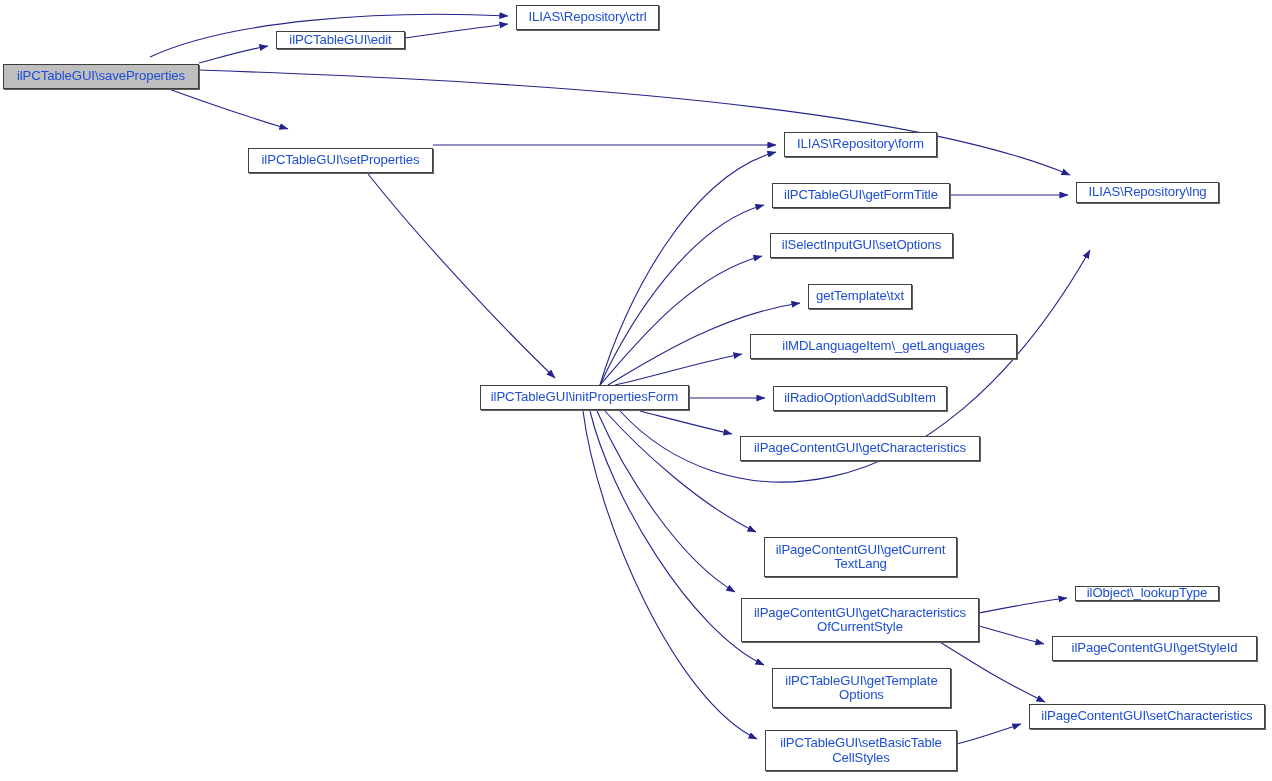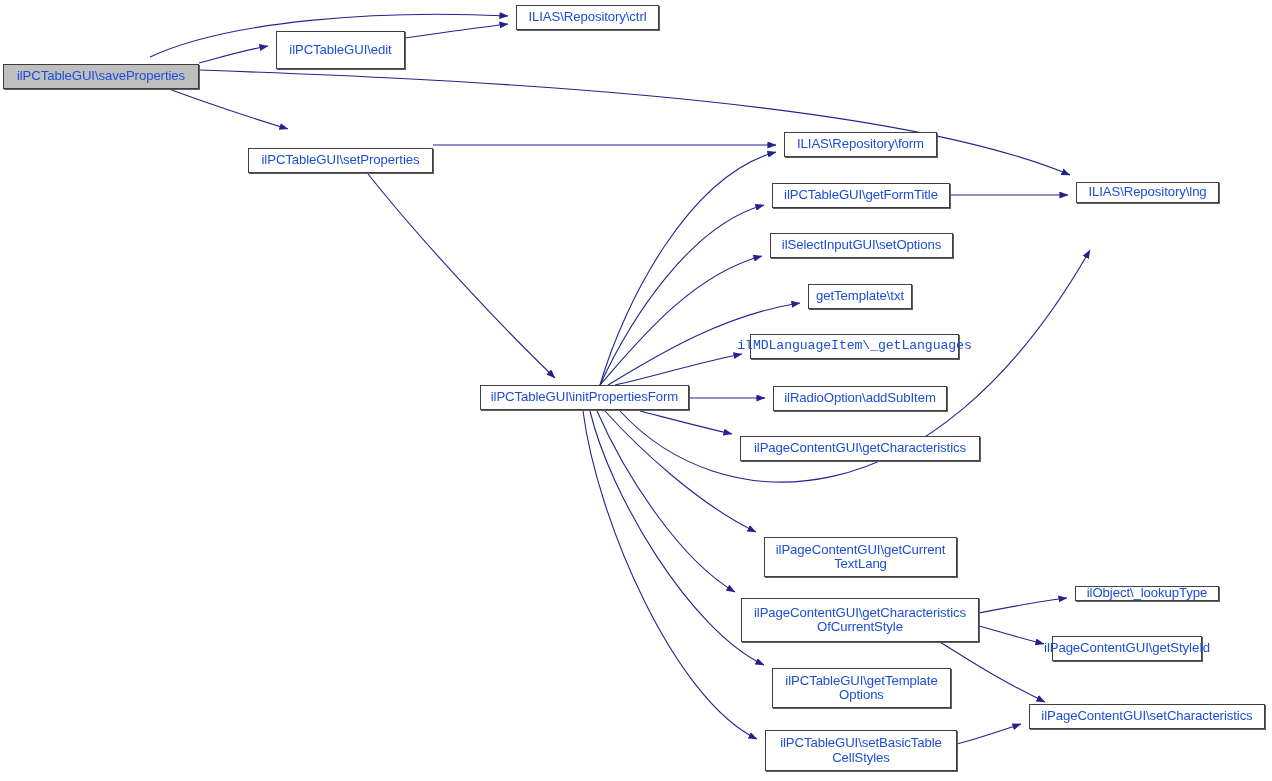--- a/index.html
+++ b/index.html
@@ -78,38 +78,38 @@
         <path d="M 583,411 C 597,520 675,700 757,739" fill="none" stroke="#23238e" stroke-width="1.1" marker-end="url(#arrow)"></path>
         <path d="M 979,613 C 1010,607 1040,601 1067,598" fill="none" stroke="#23238e" stroke-width="1.1" marker-end="url(#arrow)"></path>
         <path d="M 979,626 C 1000,632 1024,639 1044,644" fill="none" stroke="#23238e" stroke-width="1.1" marker-end="url(#arrow)"></path>
         <path d="M 940,642 C 975,664 1000,680 1045,702" fill="none" stroke="#23238e" stroke-width="1.1" marker-end="url(#arrow)"></path>
         <path d="M 957,744 C 980,738 1000,731 1021,724" fill="none" stroke="#23238e" stroke-width="1.1" marker-end="url(#arrow)"></path>
       </g>
   </svg>
 
   <div id="node-layer">
       <div class="node current" style="left: 3px; top: 57px; width: 196px; height: 25px; margin-top: 7px;">ilPCTableGUI\saveProperties</div>
-      <div class="node" style="left: 276px; top: 31px; width: 129px; height: 38px;">ilPCTableGUI\edit</div>
+      <div class="node" style="left: 276px; top: 31px; width: 129px; height: 18px;">ilPCTableGUI\edit</div>
       <div class="node" style="left: 516px; top: 5px; width: 143px; height: 25px;">ILIAS\Repository\ctrl</div>
       <div class="node" style="left: 248px; top: 132px; width: 185px; height: 25px; margin-top: 16px;">ilPCTableGUI\setProperties</div>
       <div class="node" style="left: 784px; top: 132px; width: 153px; height: 25px;">ILIAS\Repository\form</div>
       <div class="node" style="left: 1076px; top: 182px; width: 143px; height: 21px;">ILIAS\Repository\lng</div>
       <div class="node" style="left: 772px; top: 183px; width: 178px; height: 25px;">ilPCTableGUI\getFormTitle</div>
       <div class="node" style="left: 770px; top: 233px; width: 183px; height: 25px;">ilSelectInputGUI\setOptions</div>
       <div class="node" style="left: 808px; top: 284px; width: 104px; height: 25px;">getTemplate\txt</div>
-      <div class="node" style="left: 750px; top: 334px; width: 209px; height: 25px; font-family: Liberation Mono, monospace;">ilMDLanguageItem\_getLanguages</div>
+      <div class="node" style="left: 750px; top: 334px; width: 267px; height: 25px;">ilMDLanguageItem\_getLanguages</div>
       <div class="node" style="left: 480px; top: 385px; width: 209px; height: 25px;">ilPCTableGUI\initPropertiesForm</div>
       <div class="node" style="left: 773px; top: 386px; width: 174px; height: 25px;">ilRadioOption\addSubItem</div>
       <div class="node" style="left: 740px; top: 436px; width: 240px; height: 25px;">ilPageContentGUI\getCharacteristics</div>
       <div class="node" style="left: 764px; top: 537px; width: 193px; height: 40px;">ilPageContentGUI\getCurrent
 TextLang</div>
       <div class="node" style="left: 1075px; top: 586px; width: 144px; height: 15px;">ilObject\_lookupType</div>
       <div class="node" style="left: 741px; top: 598px; width: 238px; height: 44px;">ilPageContentGUI\getCharacteristics
 OfCurrentStyle</div>
-      <div class="node" style="left: 1052px; top: 636px; width: 150px; height: 25px;">ilPageContentGUI\getStyleId</div>
+      <div class="node" style="left: 1052px; top: 636px; width: 205px; height: 25px;">ilPageContentGUI\getStyleId</div>
       <div class="node" style="left: 772px; top: 668px; width: 179px; height: 40px;">ilPCTableGUI\getTemplate
 Options</div>
       <div class="node" style="left: 1029px; top: 704px; width: 236px; height: 25px;">ilPageContentGUI\setCharacteristics</div>
       <div class="node" style="left: 765px; top: 730px; width: 192px; height: 41px;">ilPCTableGUI\setBasicTable
 CellStyles</div>
     </div>
 
 </div>
 
 </body></html>

